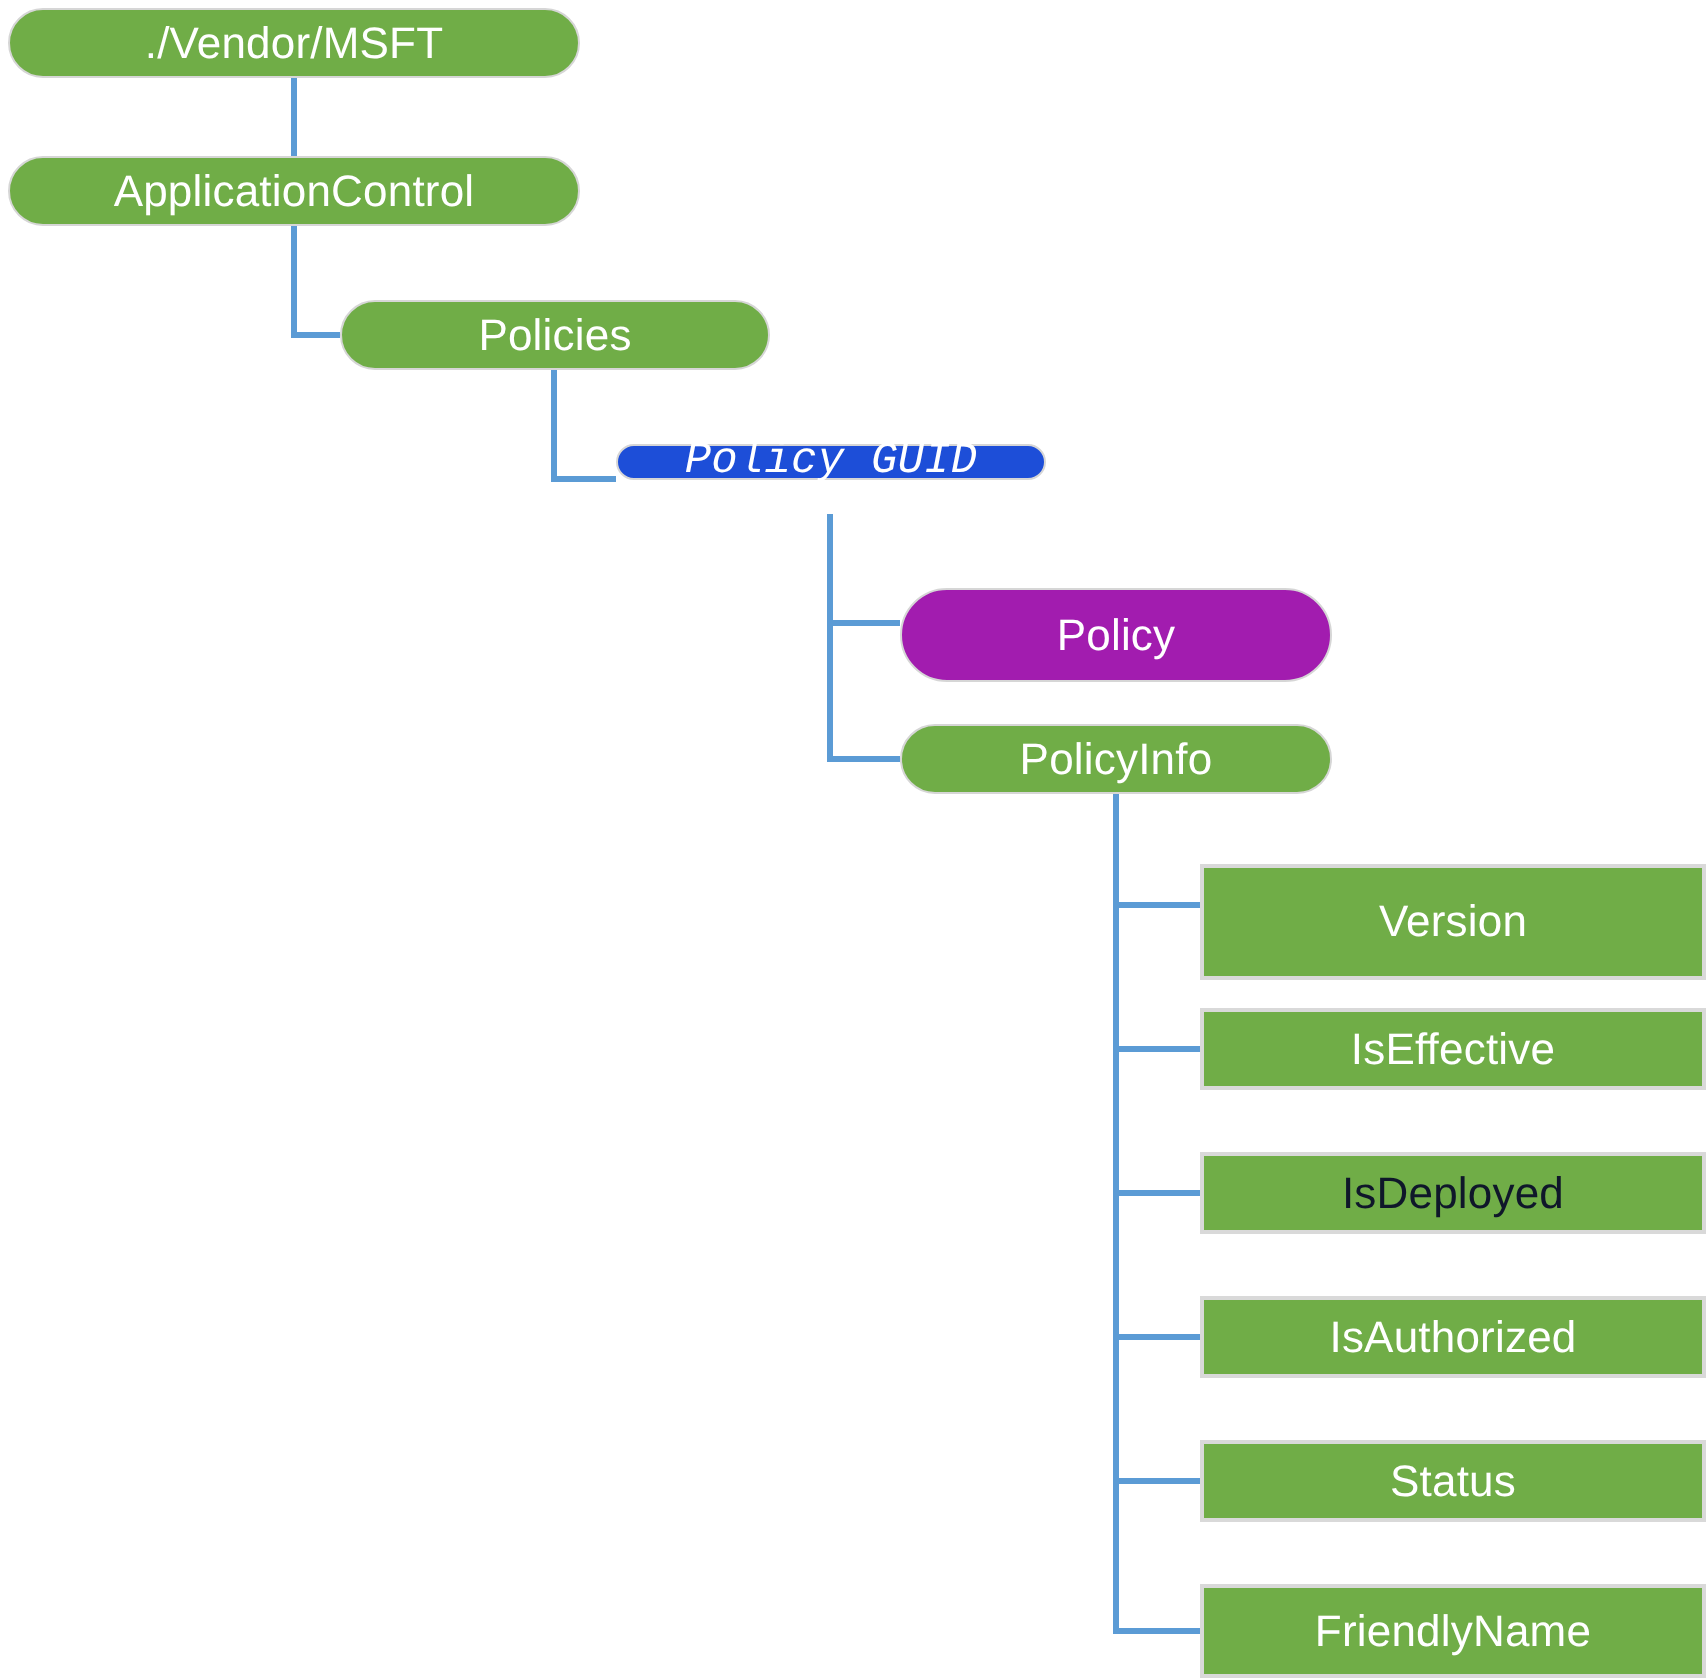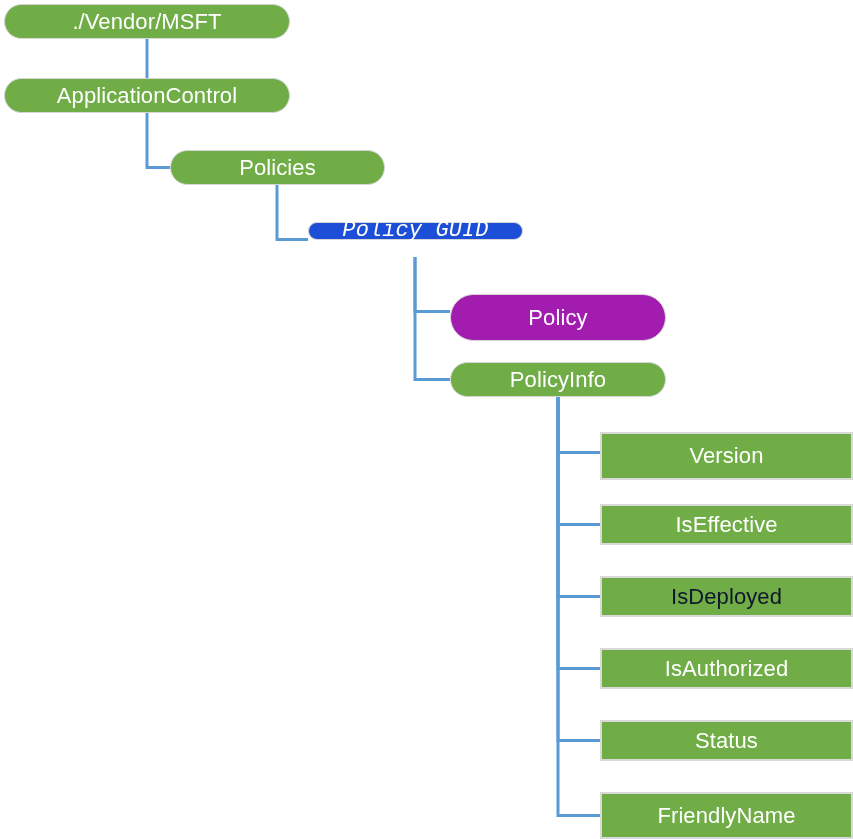--- a/index.html
+++ b/index.html
@@ -80,21 +80,21 @@
       </div>
       <div class="node rounded italic" style="left: 308px; top: 222px; width: 215px; height: 18px; background: #1d4ed8; color: rgb(255, 255, 255); font-family: Liberation Mono, monospace;">
         <span>Policy GUID</span>
       </div>
       <div class="node rounded" style="left: 450px; top: 294px; width: 216px; height: 47px; background: #a21caf; color: rgb(255, 255, 255);">
         <span>Policy</span>
       </div>
       <div class="node rounded" style="left: 450px; top: 362px; width: 216px; height: 35px; background: rgb(112, 173, 71); color: rgb(255, 255, 255);">
         <span>PolicyInfo</span>
       </div>
-      <div class="node rect" style="left: 600px; top: 432px; width: 253px; height: 48px; background: rgb(112, 173, 71); color: rgb(255, 255, 255);">
+      <div class="node rect" style="left: 600px; top: 432px; width: 253px; height: 58px; background: rgb(112, 173, 71); color: rgb(255, 255, 255);">
         <span>Version</span>
       </div>
       <div class="node rect" style="left: 600px; top: 504px; width: 253px; height: 41px; background: rgb(112, 173, 71); color: rgb(255, 255, 255);">
         <span>IsEffective</span>
       </div>
       <div class="node rect" style="left: 600px; top: 576px; width: 253px; height: 41px; background: rgb(112, 173, 71); color: #0f172a;">
         <span>IsDeployed</span>
       </div>
       <div class="node rect" style="left: 600px; top: 648px; width: 253px; height: 41px; background: rgb(112, 173, 71); color: rgb(255, 255, 255); text-align: center;">
         <span>IsAuthorized</span>

